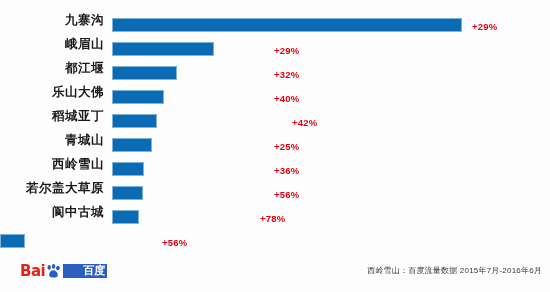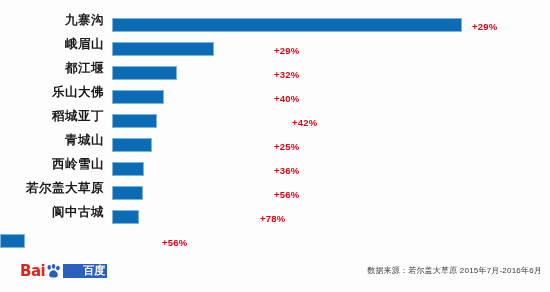--- a/index.html
+++ b/index.html
@@ -199,15 +199,15 @@
       <span class="logo-paw">
         <svg width="16" height="15" viewBox="0 0 16 15" xmlns="http://www.w3.org/2000/svg">
           <ellipse cx="3.2" cy="3.4" rx="1.7" ry="2.4" fill="#2b5fbd"></ellipse>
           <ellipse cx="7.6" cy="2.4" rx="1.7" ry="2.3" fill="#2b5fbd"></ellipse>
           <ellipse cx="11.9" cy="4.0" rx="1.9" ry="2.2" fill="#2b5fbd" transform="rotate(22 11.9 4.0)"></ellipse>
           <path d="M7.3 6.2 C9.6 6.2 11.8 8.6 11.8 10.9 C11.8 12.8 10.3 13.6 7.7 13.6 C5.1 13.6 3.1 12.9 3.1 10.9 C3.1 8.7 5.0 6.2 7.3 6.2 Z" fill="#2b5fbd"></path>
         </svg>
       </span>
       <span class="logo-cn">百度</span>
     </div>
-    <div class="source">数据来源：若尔盖大草原 2015年7月-2016年6月</div>
+    <div class="source">西岭雪山：百度流量数据 2015年7月-2016年6月</div>
   </div>
 </div>
 
 </body></html>

